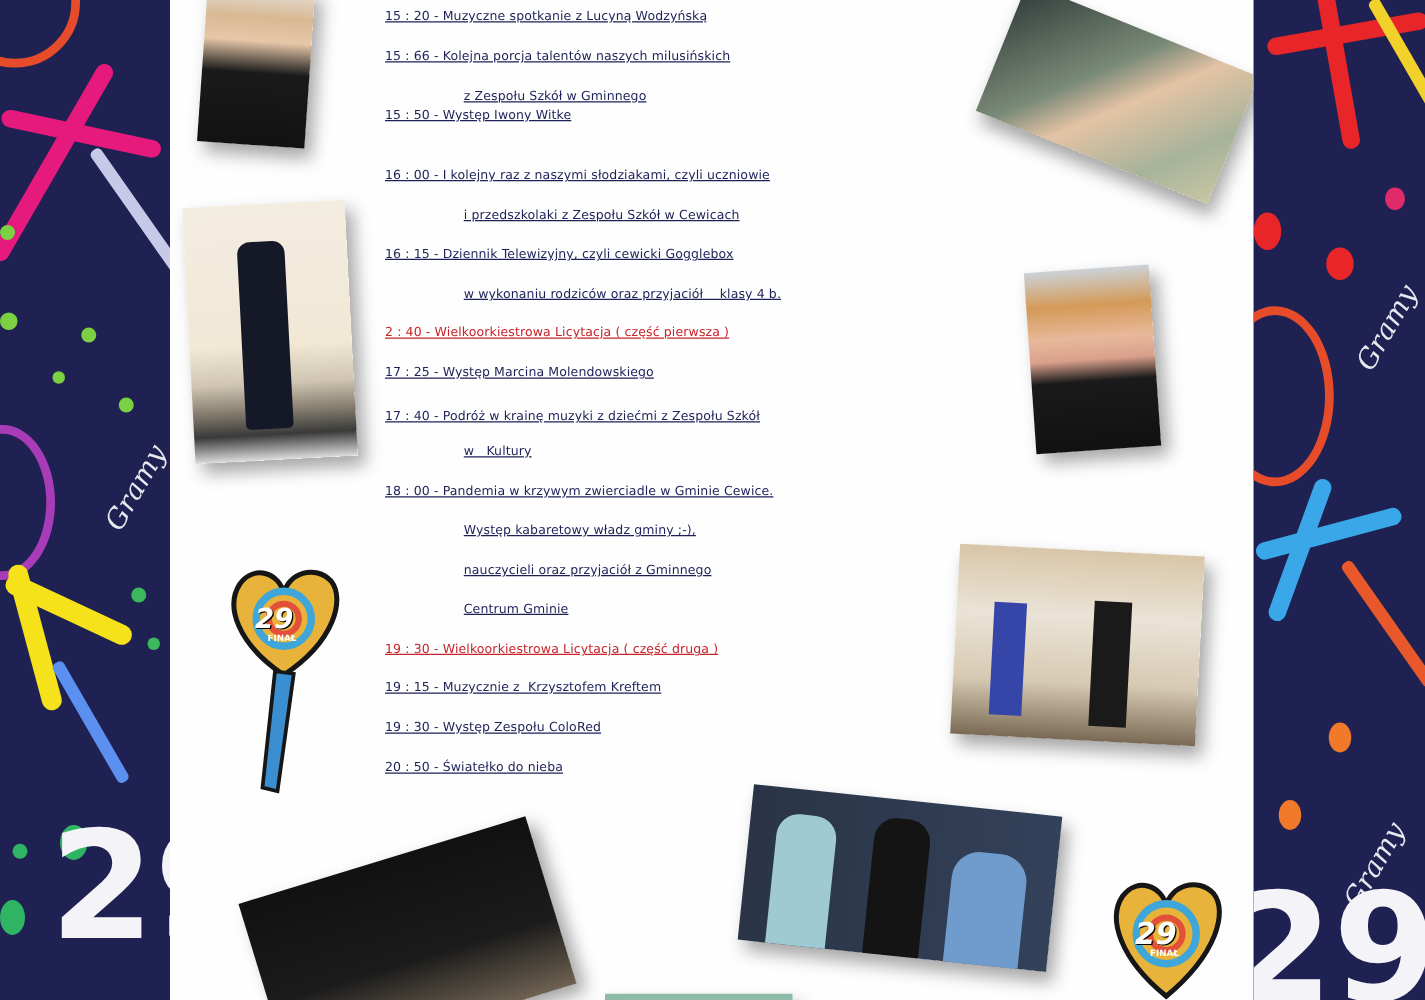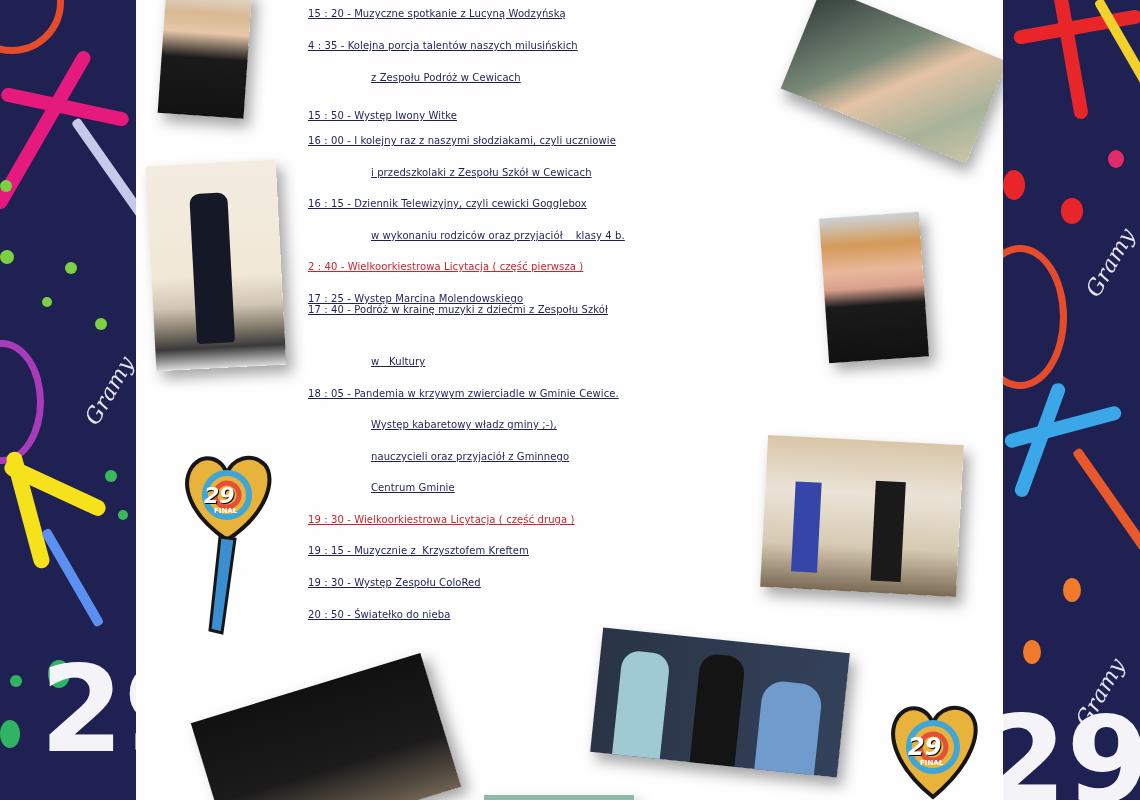--- a/index.html
+++ b/index.html
@@ -102,32 +102,32 @@
       <circle cx="47" cy="42" r="24" fill="none" stroke="#3ea6d8" stroke-width="6"></circle>
       <circle cx="47" cy="42" r="13" fill="none" stroke="#e2503a" stroke-width="5"></circle>
     </svg>
     <span style="position:absolute;left:22px;top:28px;color:#fff;font-weight:bold;font-size:24px;font-style:italic;text-shadow:1px 1px 0 #000;">29</span>
     <span style="position:absolute;left:34px;top:54px;color:#fff;font-weight:bold;font-size:7px;">FINAŁ</span>
   </div>
 </div>
 
 <div class="schedule">
   <div class="line" style="top:8px;">15 : 20 - Muzyczne spotkanie z Lucyną Wodzyńską</div>
-  <div class="line" style="top:40px;">4 : 35 - Kolejna porcja talentów naszych milusińskich</div>
-  <div class="line cont" style="top:72px;">z Zespołu Podróż w Cewicach</div>
-  <div class="line" style="top:110px;">15 : 50 - Występ Iwony Witke</div>
+  <div class="line" style="top:40px;">15 : 66 - Kolejna porcja talentów naszych milusińskich</div>
+  <div class="line cont" style="top:72px;">z Zespołu Szkół w Gminnego</div>
+  <div class="line" style="top:87px;">15 : 50 - Występ Iwony Witke</div>
   <div class="line" style="top:135px;">16 : 00 - I kolejny raz z naszymi słodziakami, czyli uczniowie</div>
   <div class="line cont" style="top:167px;">i przedszkolaki z Zespołu Szkół w Cewicach</div>
   <div class="line" style="top:198px;">16 : 15 - Dziennik Telewizyjny, czyli cewicki Gogglebox</div>
   <div class="line cont" style="top:230px;white-space:pre;">w wykonaniu rodziców oraz przyjaciół    klasy 4 b.</div>
   <div class="line red" style="top:261px;">2 : 40 - Wielkoorkiestrowa Licytacja ( część pierwsza )</div>
   <div class="line" style="top:293px;">17 : 25 - Występ Marcina Molendowskiego</div>
-  <div class="line" style="top:304px;">17 : 40 - Podróż w krainę muzyki z dziećmi z Zespołu Szkół</div>
+  <div class="line" style="top:328px;">17 : 40 - Podróż w krainę muzyki z dziećmi z Zespołu Szkół</div>
   <div class="line cont" style="top:356px;white-space:pre;">w   Kultury</div>
-  <div class="line" style="top:388px;">18 : 05 - Pandemia w krzywym zwierciadle w Gminie Cewice.</div>
+  <div class="line" style="top:388px;">18 : 00 - Pandemia w krzywym zwierciadle w Gminie Cewice.</div>
   <div class="line cont" style="top:419px;">Występ kabaretowy władz gminy ;-),</div>
   <div class="line cont" style="top:451px;">nauczycieli oraz przyjaciół z Gminnego</div>
   <div class="line cont" style="top:482px;">Centrum Gminie</div>
   <div class="line red" style="top:514px;">19 : 30 - Wielkoorkiestrowa Licytacja ( część druga )</div>
   <div class="line" style="top:545px;white-space:pre;">19 : 15 - Muzycznie z  Krzysztofem Kreftem</div>
   <div class="line" style="top:577px;">19 : 30 - Występ Zespołu ColoRed</div>
   <div class="line" style="top:609px;">20 : 50 - Światełko do nieba</div>
 </div>
 
 <div class="side right">

